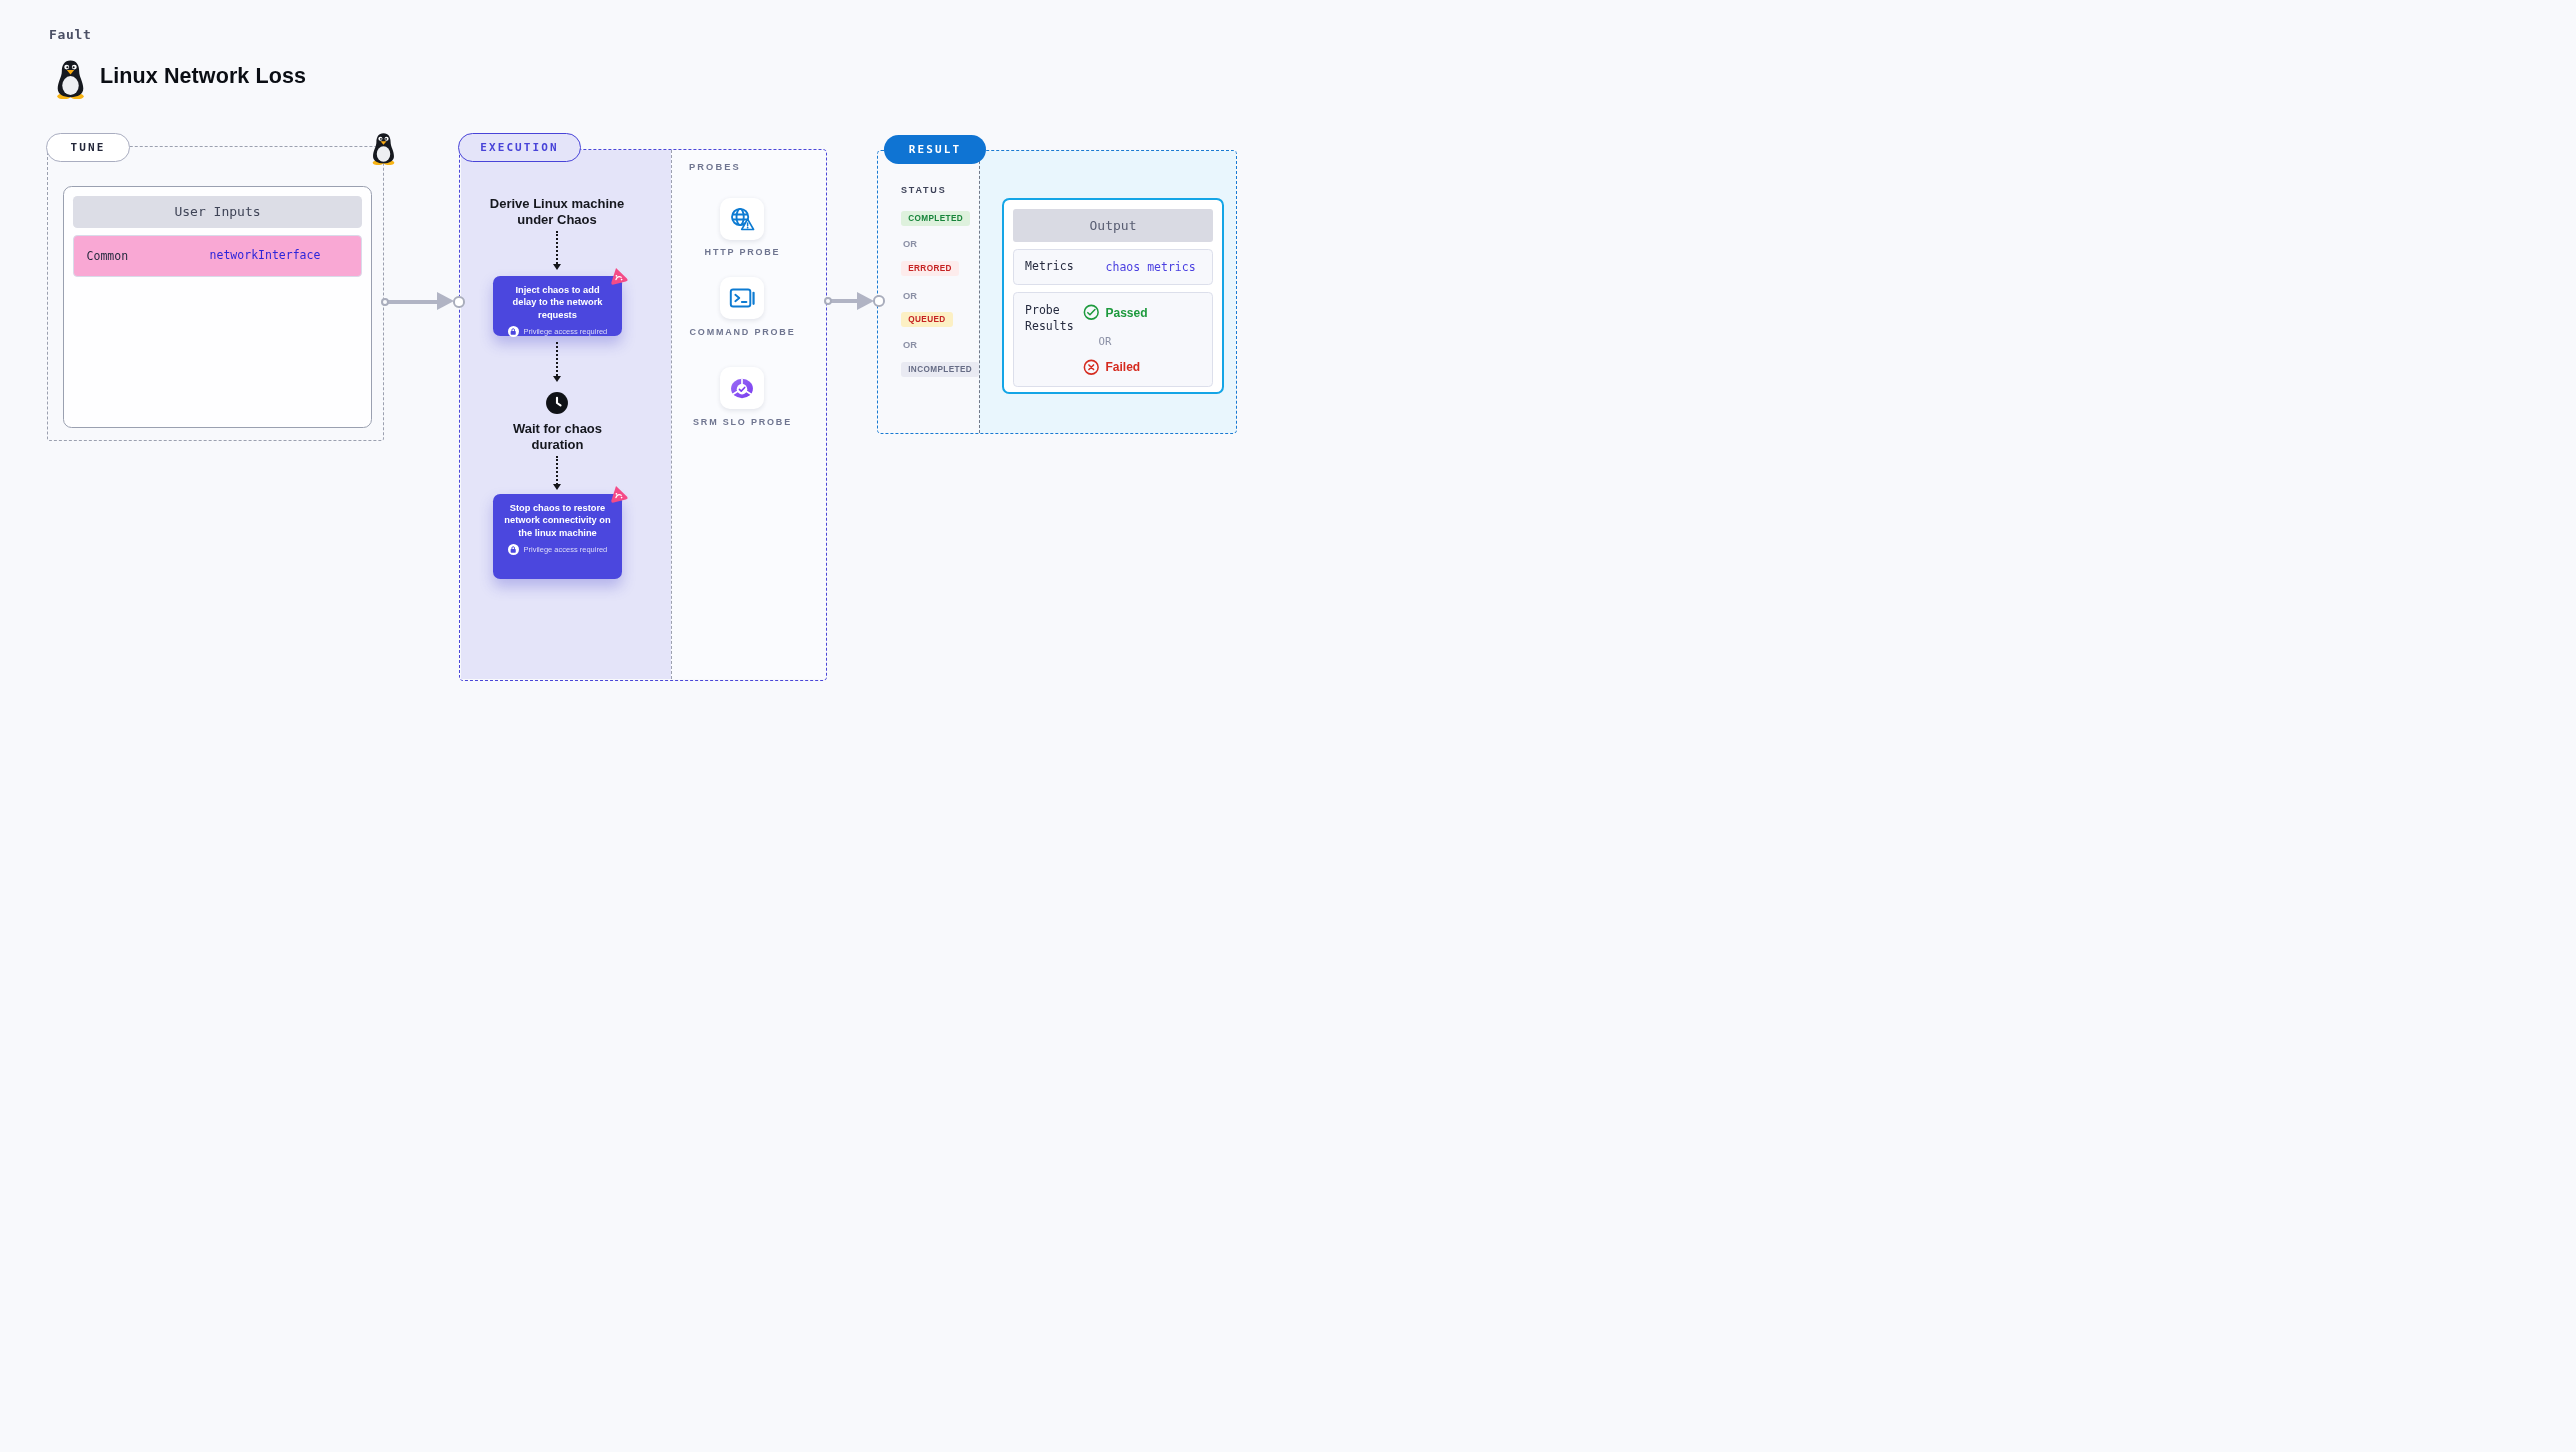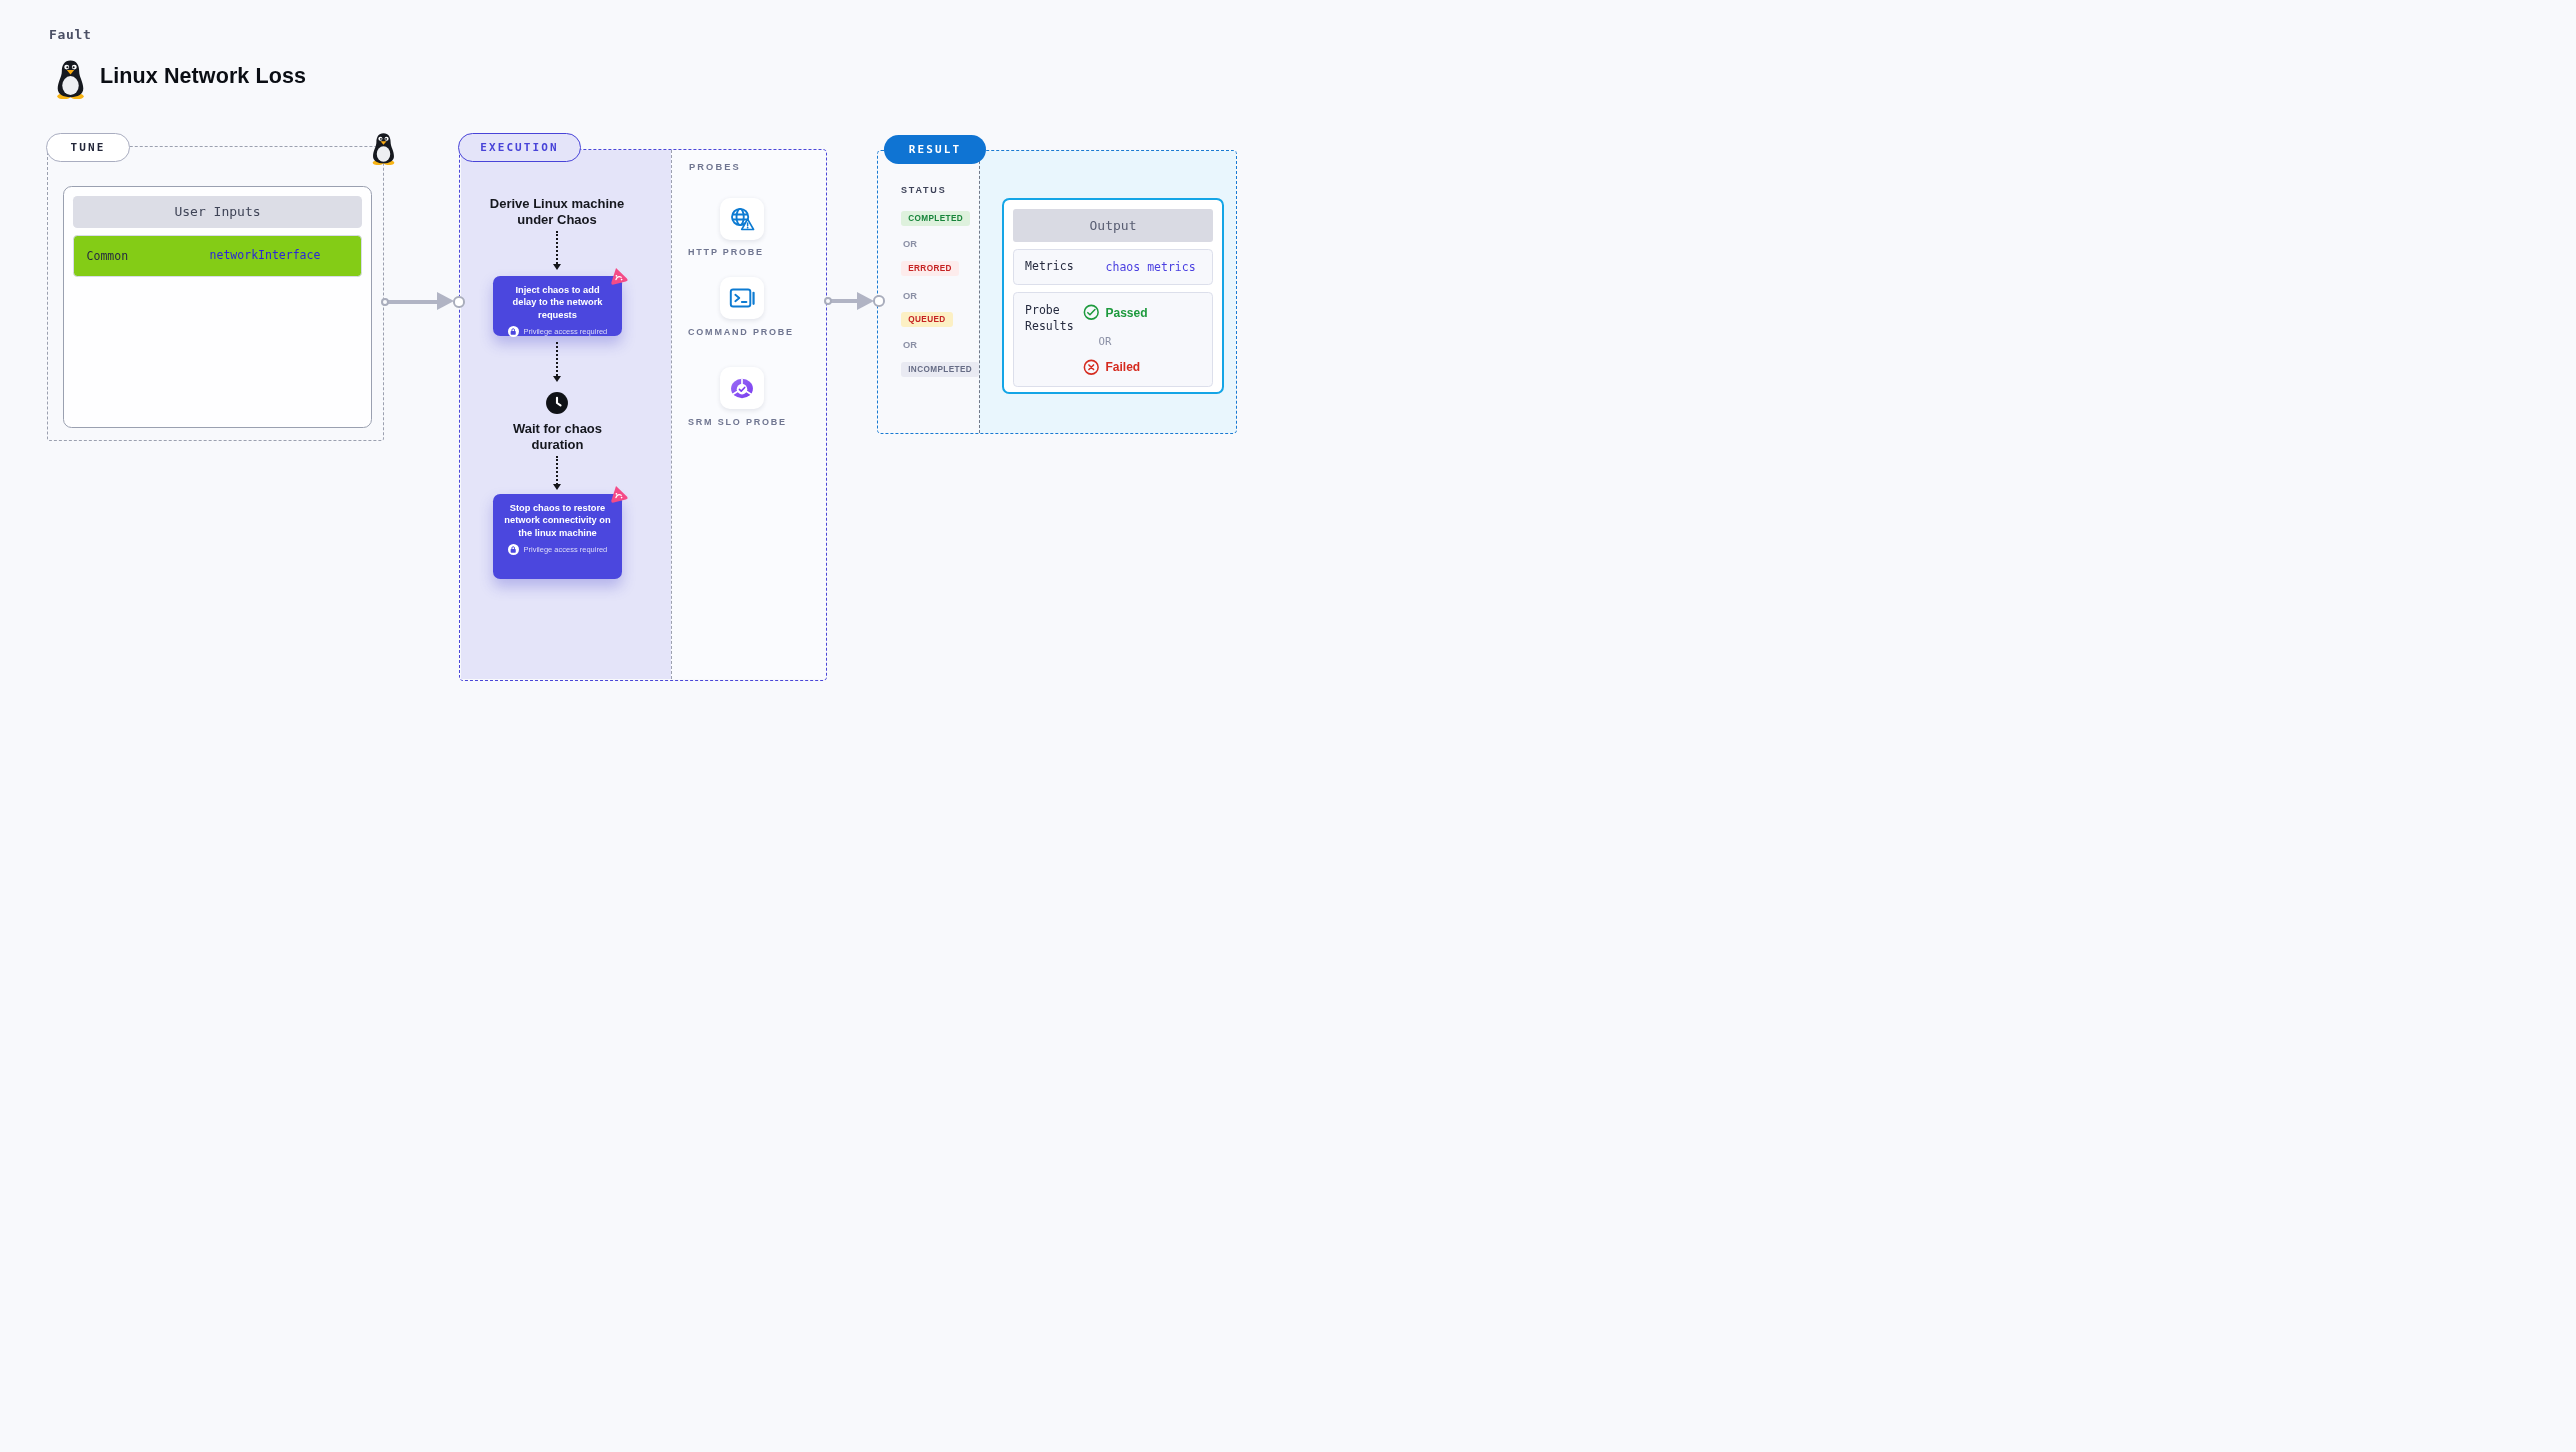--- a/index.html
+++ b/index.html
@@ -20,21 +20,21 @@
   .pill-tune   { left:46px;  top:133px; width:84px; height:29px; background:#ffffff; border:1.4px solid #a9adc0; color:#23273a; }
   .pill-exec   { left:458px; top:133px; width:123px; height:29px; background:#e4e4f9; border:1.8px solid #4843d8; color:#4843d8; }
   .pill-result { left:884px;top:135px; width:102px; height:29px; background:#0f74d3; color:#ffffff; }
 
   
   .tune-box { left:47px; top:146px; width:337px; height:295px; border:1.4px dashed #9ba0af; border-radius:2.9px; }
   .ui-card  { left:63px; top:186px; width:309px; height:242px; background:#fefeff; border:1.4px solid #9aa0b0;
               border-radius:8.6px; padding:8.6px; }
   .ui-head  { height:32px; background:#dcdde6; border-radius:4.3px; display:flex; align-items:center; justify-content:center;
               font-size:13px; color:#3f4457; }
-  .ui-row   { position:relative; margin-top:7.2px; background:#84cc16; border:1.1px solid #d8dbe9; border-radius:4.3px; }
+  .ui-row   { position:relative; margin-top:7.2px; background:#f9a8d4; border:1.1px solid #d8dbe9; border-radius:4.3px; }
   .row-common { height:42px; }
   .row-chaos  { height:137px; }
   .ui-label { position:absolute; left:13px; font-size:11.5px; color:#262b3f; }
   .ui-vals  { position:absolute; left:136px; top:8.6px; display:flex; flex-direction:column; }
   .ui-link  { font-size:11.5px; color:#2c25da; line-height:21.5px; text-decoration:none; cursor:pointer; }
   .v-center { top:50%; transform:translateY(-50%); }
 
   
   .flow-line { height:3.6px; background:#b1b4c4; z-index:5; }
   .flow-head { width:0; height:0; border-top:9.3px solid transparent; border-bottom:9.3px solid transparent;
@@ -62,21 +62,21 @@
   .priv-txt { color:#dddcf8; font-size:7.5px; font-weight:500; }
   .lock-chip { width:11.5px; height:11.5px; border-radius:50%; background:#ffffff; display:flex; align-items:center; justify-content:center; }
 
   .pink-logo { z-index:5; transform:rotate(-14deg); }
   .clock-wrap { z-index:4; }
 
   
   .probes-title { left:689px; top:162px; font-size:9.3px; font-weight:700; letter-spacing:2.1px; color:#6f7590; z-index:4; }
   .probe-card { left:720px; width:44px; height:42px; background:#ffffff; border-radius:10px; z-index:4;
                 box-shadow:0 1.4px 4.3px rgba(25,35,70,.10); display:flex; align-items:center; justify-content:center; }
-  .probe-label { left:688px; width:109px; font-size:9px; font-weight:700; letter-spacing:1.8px;
+  .probe-label { left:688px; width:109px; text-align:center; font-size:9px; font-weight:700; letter-spacing:1.8px;
                  color:#6f7590; line-height:12px; z-index:4; }
 
   
   .result-box { left:877px; top:150px; width:360px; height:284px; border:1.4px dashed #187ad2; border-radius:4.3px; z-index:3; }
   .result-fill { left:979px; top:151px; width:257px; height:282px; background:#e9f6fd; z-index:1; }
   .result-divider { left:979px; top:151px; height:282px; width:0; border-left:1.1px dashed #707787; z-index:2; }
 
   .status-title { left:901px; top:185px; font-size:9px; font-weight:700; letter-spacing:1.8px; color:#3d4258; z-index:4; }
   .badge { position:absolute; left:901px; height:15px; line-height:15px; padding:0 7.2px; border-radius:2.9px;
            font-size:8.2px; font-weight:700; letter-spacing:0.4px; z-index:4; }

